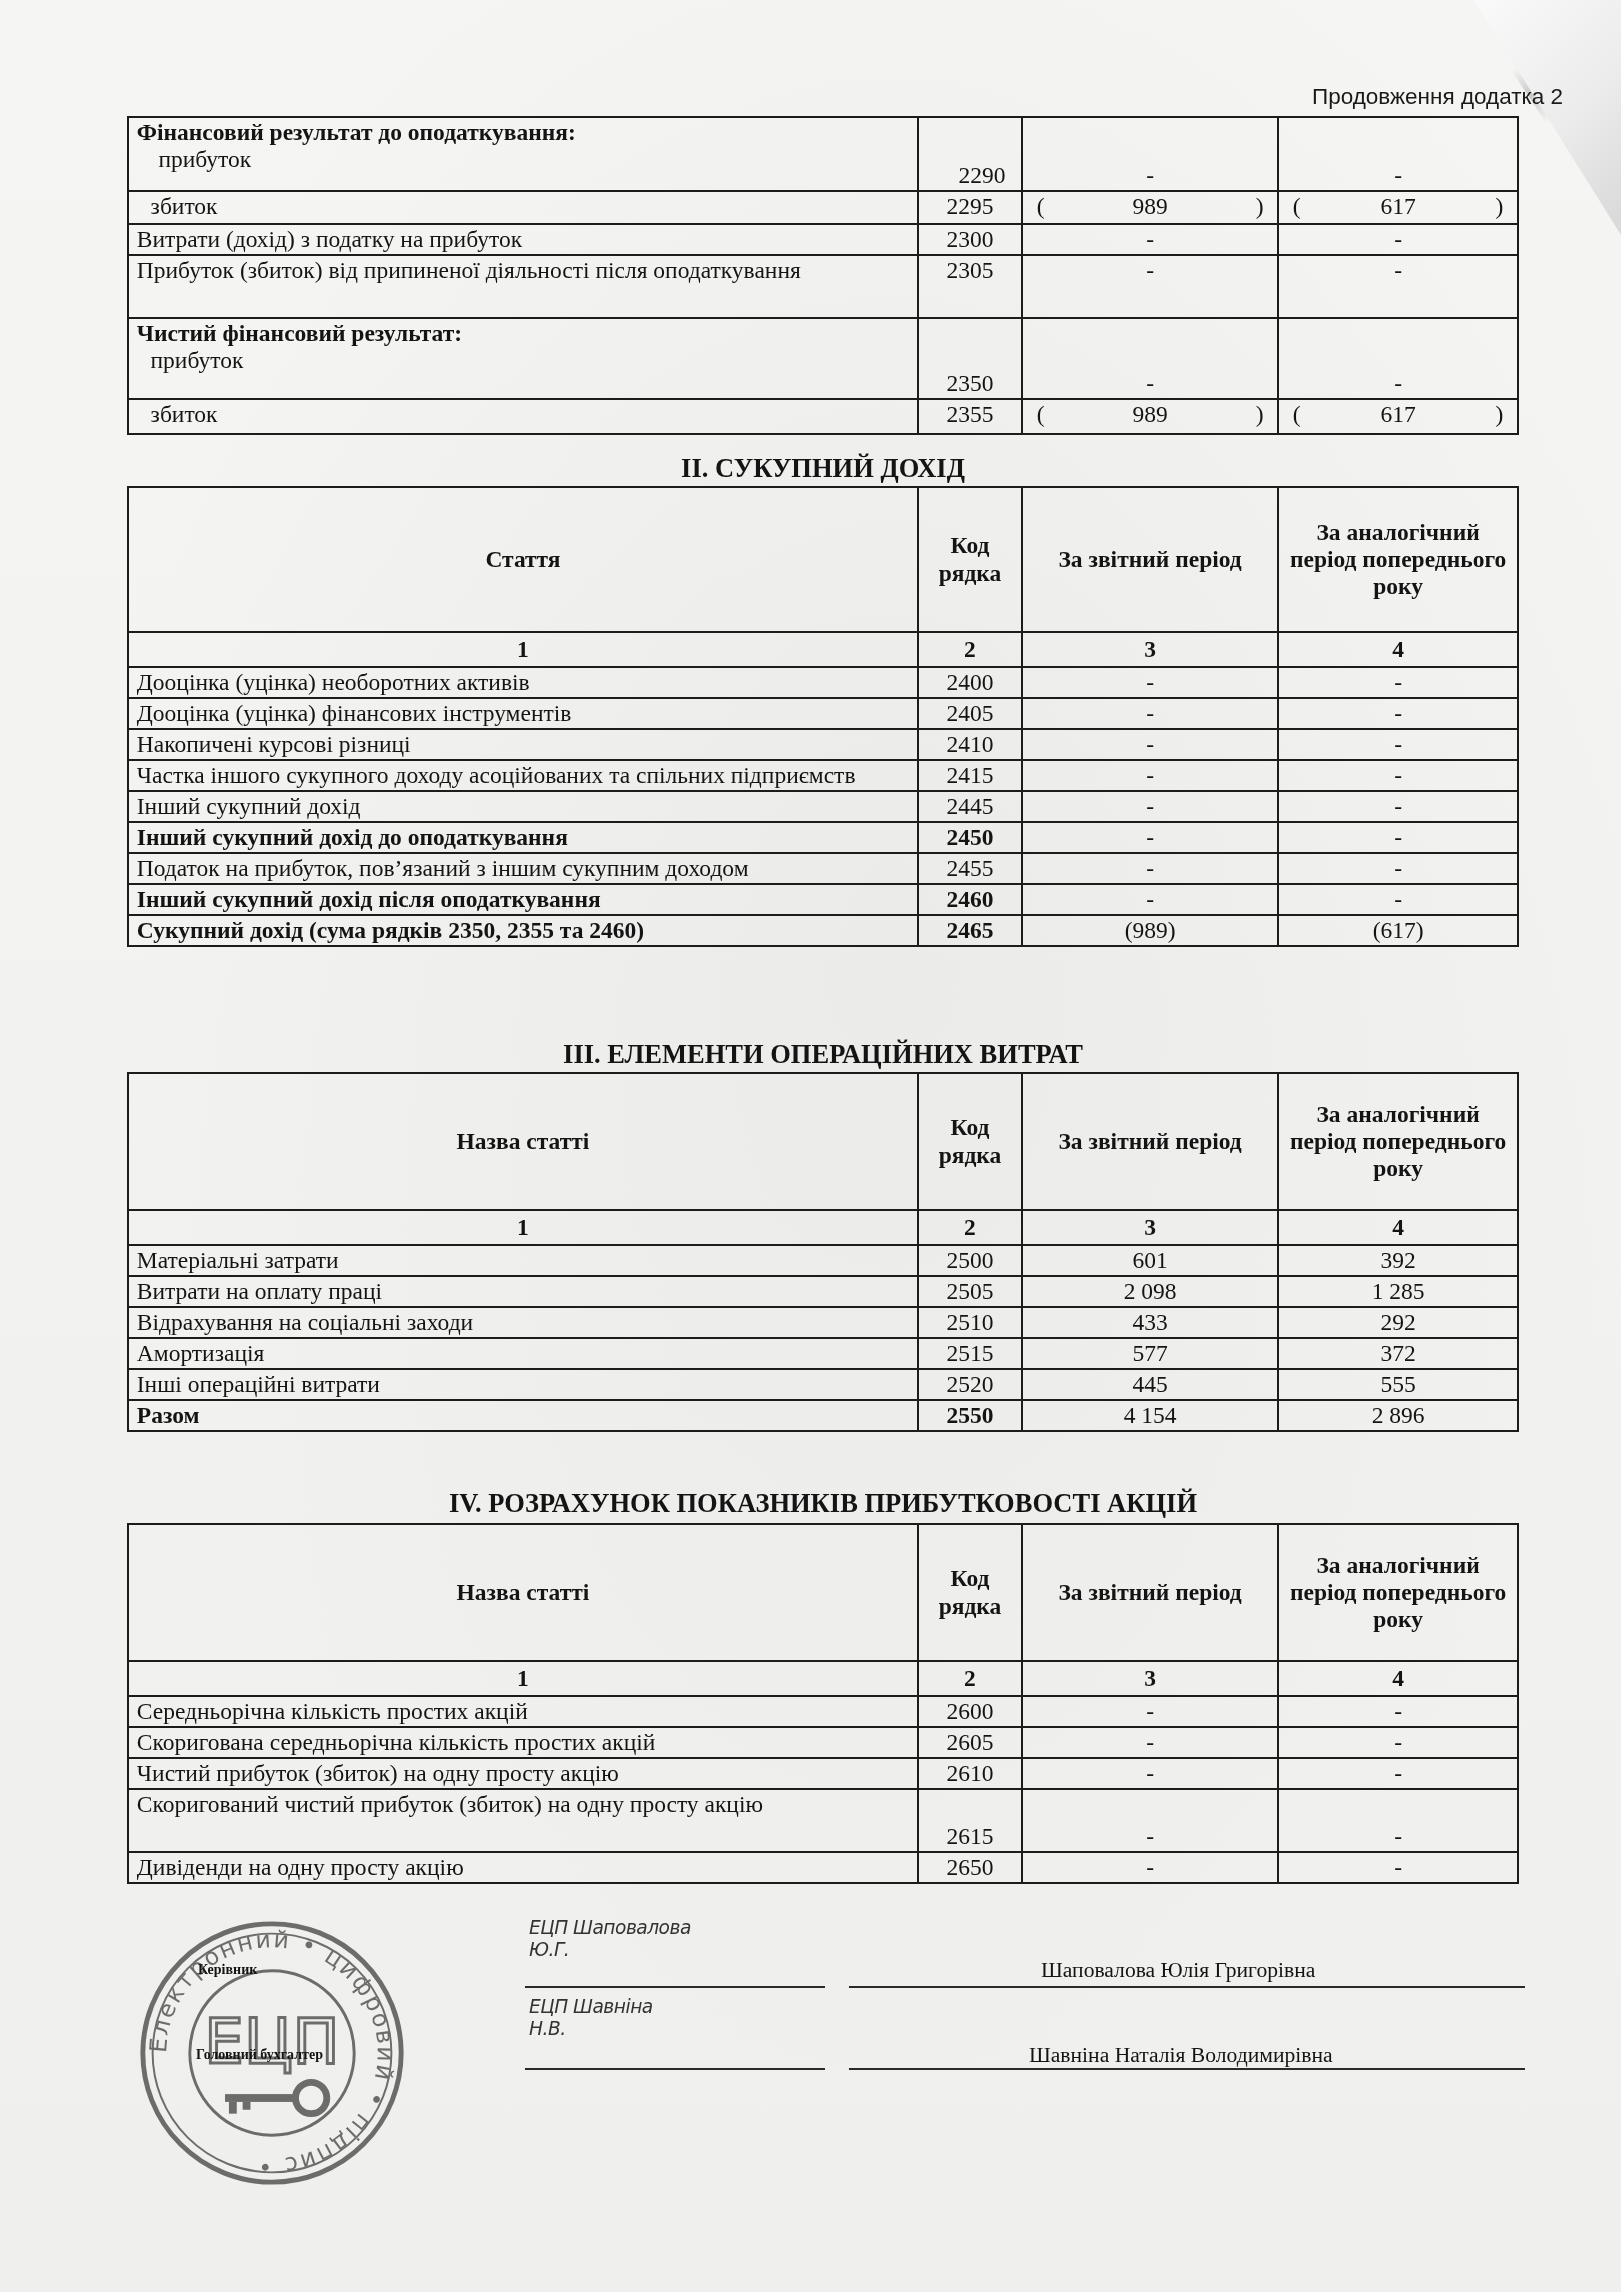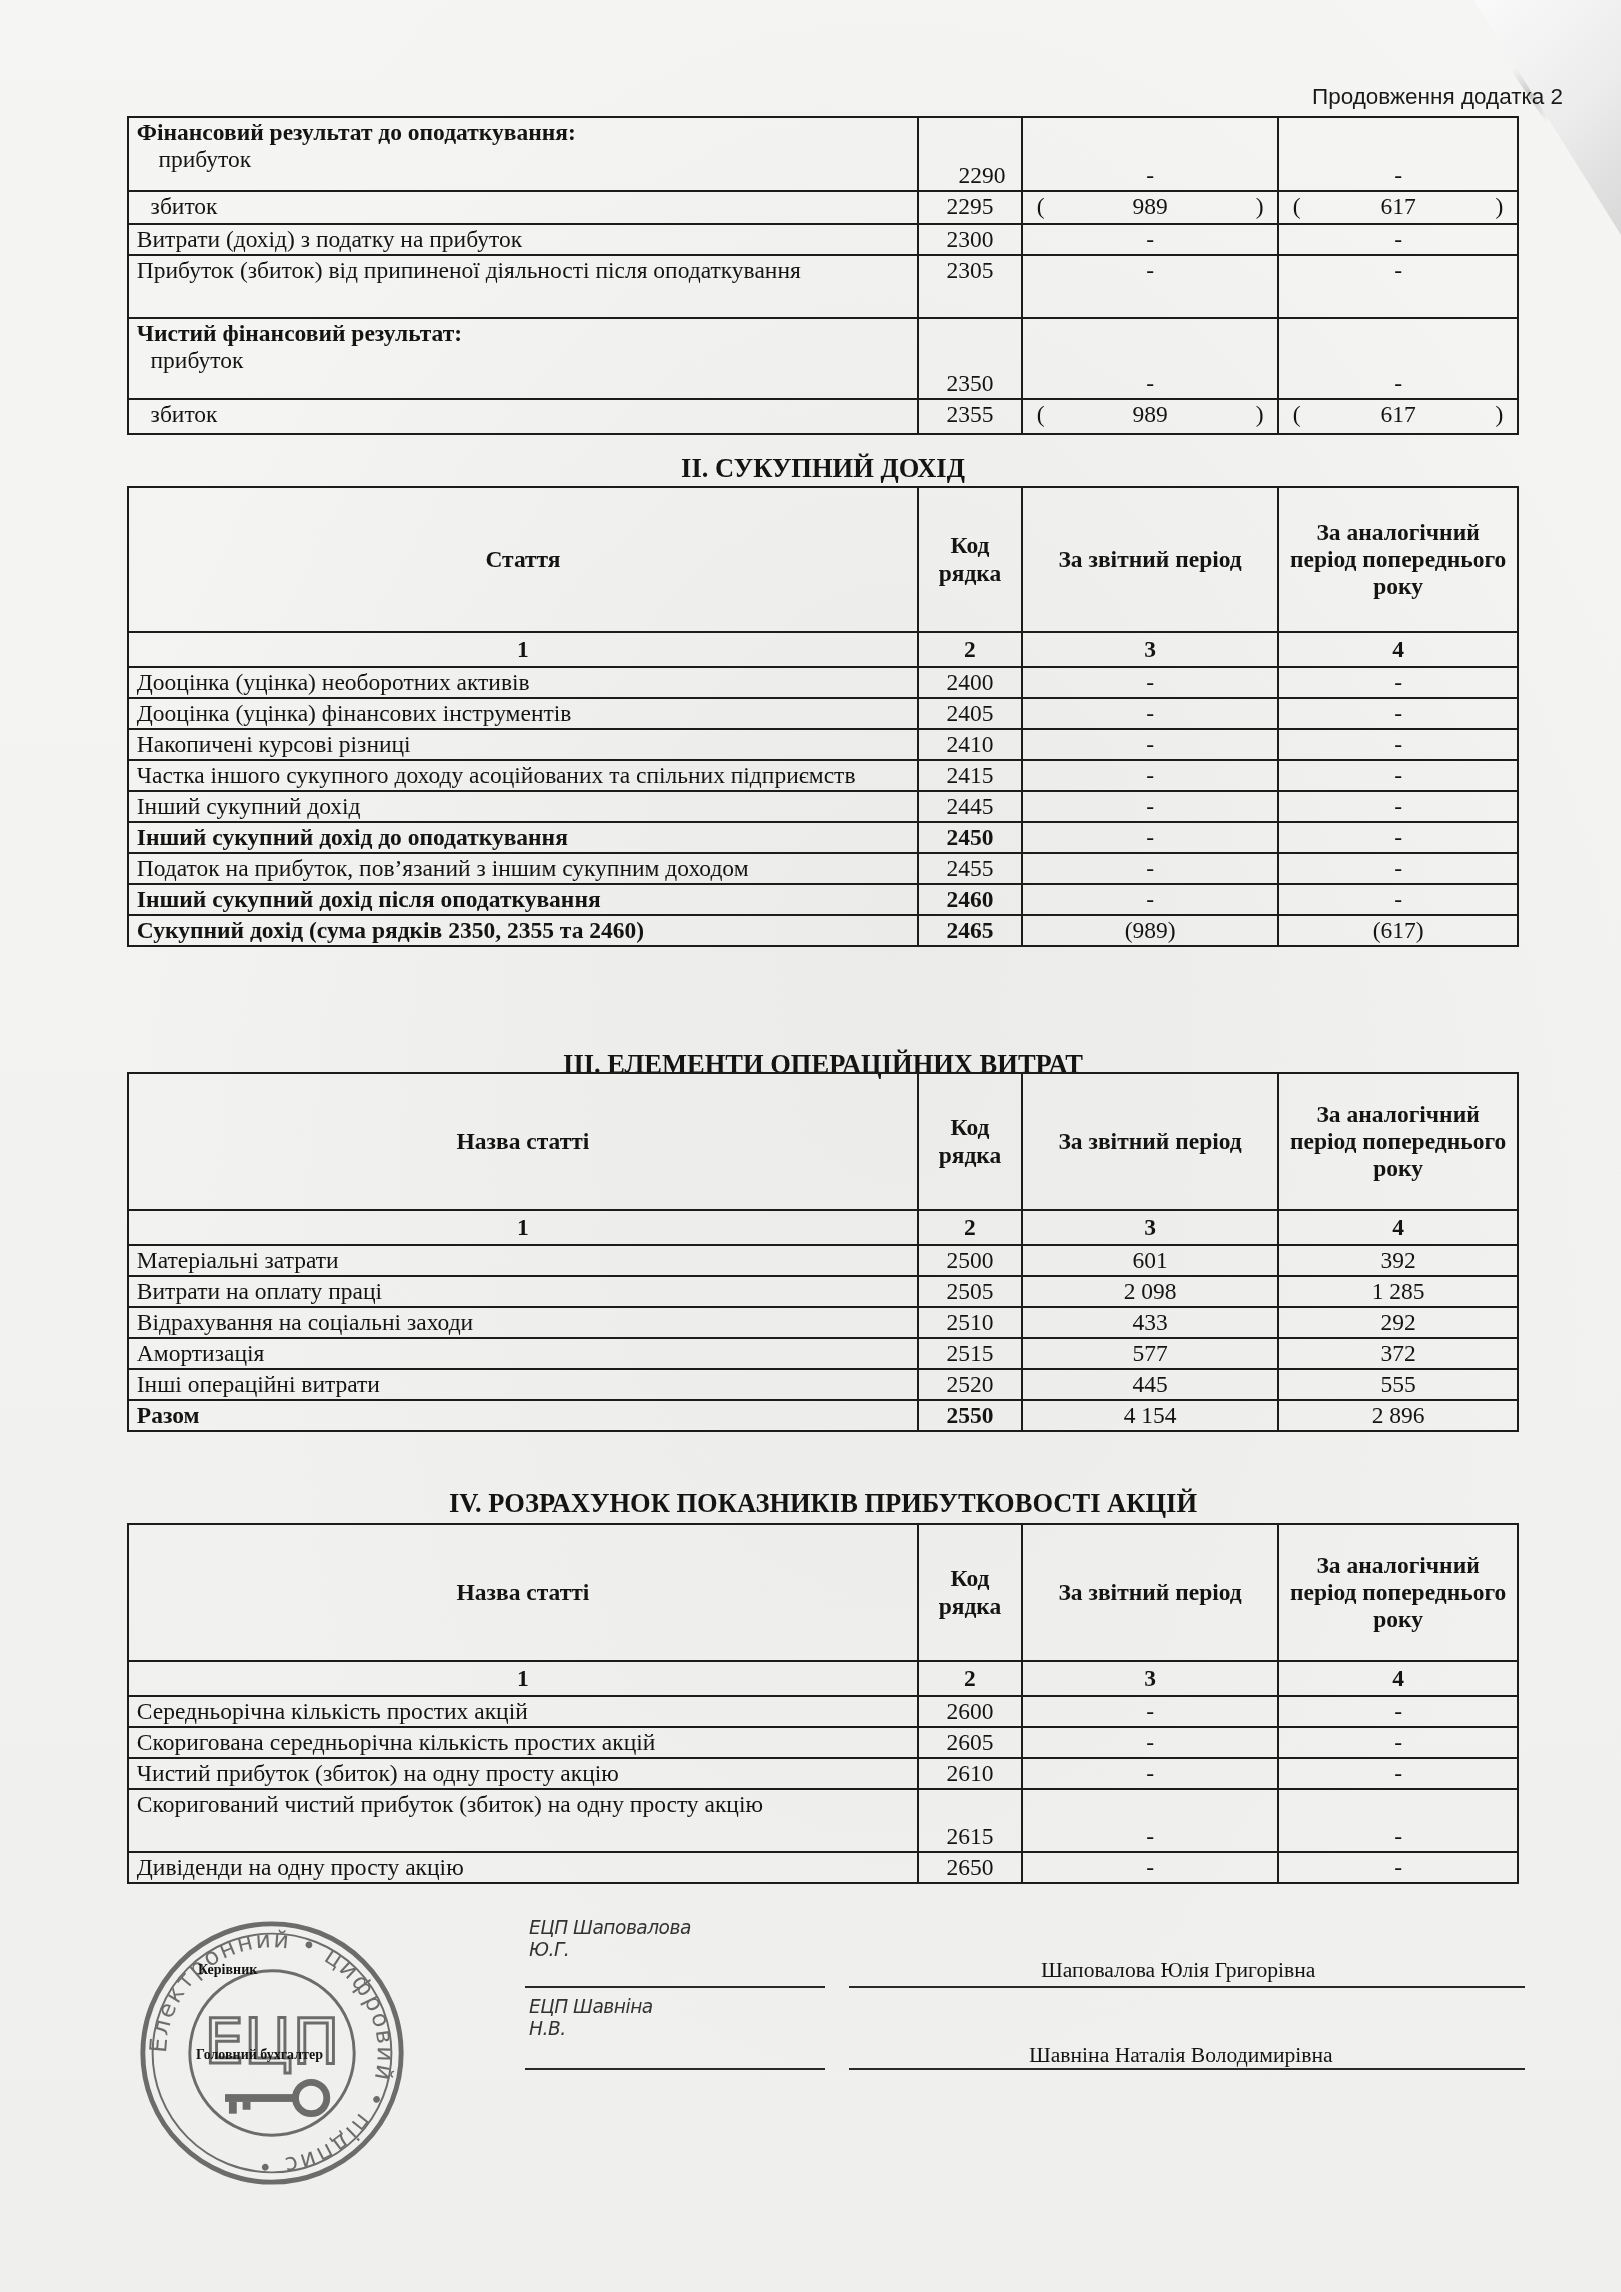--- a/index.html
+++ b/index.html
@@ -229,21 +229,21 @@
       </tr>
     <tr>
         <td class="bold">Сукупний дохід (сума рядків 2350, 2355 та 2460)</td>
         <td class="code bold">2465</td>
         <td class="num">(989)</td>
         <td class="num">(617)</td>
       </tr>
   </tbody>
 </table>
 
-<div class="section-title" style="top:1039px;margin-top:10px;">III. ЕЛЕМЕНТИ ОПЕРАЦІЙНИХ ВИТРАТ</div>
+<div class="section-title" style="top:1039px;">III. ЕЛЕМЕНТИ ОПЕРАЦІЙНИХ ВИТРАТ</div>
 <table class="doc" style="top:1072px;">
   <colgroup>
       <col class="c1">
       <col class="c2">
       <col class="c3">
       <col class="c4">
     </colgroup>
   <thead>
     <tr style="height:137px;">
       <th>Назва статті</th>

